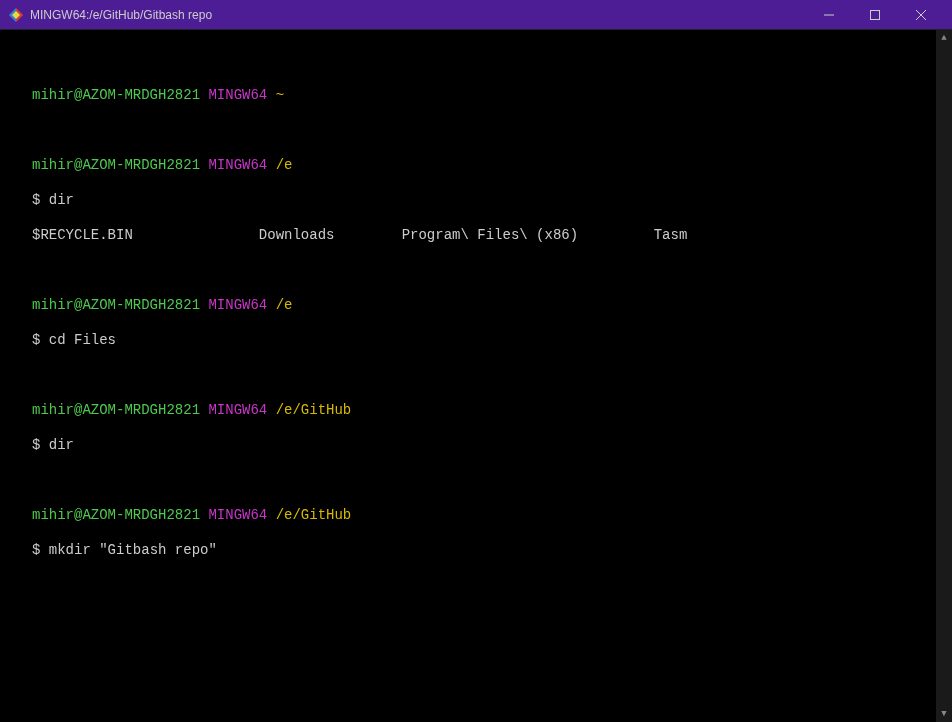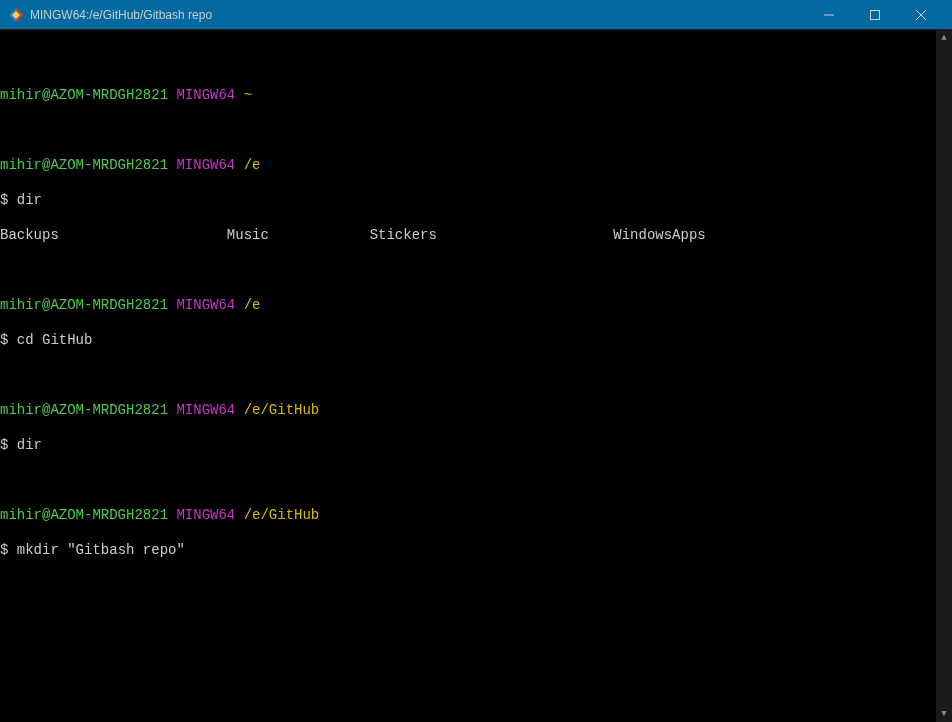--- a/index.html
+++ b/index.html
@@ -11,21 +11,21 @@
       background: #000;
       font-family: 'Consolas', 'Courier New', monospace;
       font-size: 14px;
       color: #ccc;
       width: 952px;
       height: 722px;
       overflow: hidden;
     }
     .titlebar {
       height: 30px;
-      background: #0369a1;
+      background: #4c1d95;
       display: flex;
       align-items: center;
       padding: 0 8px;
       justify-content: space-between;
       border-bottom: 1px solid #222;
     }
     .titlebar-left {
       display: flex;
       align-items: center;
       gap: 6px;
@@ -58,20 +58,21 @@
     .terminal-container {
       display: flex;
       height: calc(100% - 30px);
     }
     .terminal {
       padding: 4px 0;
       line-height: 1.25;
       white-space: pre;
       flex: 1;
       overflow: hidden;
+      margin-left: 32px;
     }
     .scrollbar {
       width: 16px;
       background: #1a1a1a;
       position: relative;
     }
     .scroll-arrow-up {
       position: absolute;
       top: 0;
       width: 16px;
@@ -137,24 +138,24 @@
   </div>
 </div>
 
 <div class="terminal-container">
 <div class="terminal">
 <span class="line"> </span>
 <span class="line"><span class="user">mihir@AZOM-MRDGH2821</span> <span class="host">MINGW64</span> <span class="path">~</span></span>
 <span class="line"> </span>
 <span class="line"><span class="user">mihir@AZOM-MRDGH2821</span> <span class="host">MINGW64</span> <span class="path">/e</span></span>
 <span class="line"><span class="dollar">$</span> <span class="white">dir</span></span>
-<span class="line white">Backups                    Music            Stickers                     WindowsApps</span>
+<span class="line white">$RECYCLE.BIN               Downloads        Program\ Files\ (x86)         Tasm</span>
 <span class="line"> </span>
 <span class="line"><span class="user">mihir@AZOM-MRDGH2821</span> <span class="host">MINGW64</span> <span class="path">/e</span></span>
-<span class="line"><span class="dollar">$</span> <span class="white">cd GitHub</span></span>
+<span class="line"><span class="dollar">$</span> <span class="white">cd Files</span></span>
 <span class="line"> </span>
 <span class="line"><span class="user">mihir@AZOM-MRDGH2821</span> <span class="host">MINGW64</span> <span class="path">/e/GitHub</span></span>
 <span class="line"><span class="dollar">$</span> <span class="white">dir</span></span>
 <span class="line"> </span>
 <span class="line"><span class="user">mihir@AZOM-MRDGH2821</span> <span class="host">MINGW64</span> <span class="path">/e/GitHub</span></span>
 <span class="line"><span class="dollar">$</span> <span class="white">mkdir "Gitbash repo"</span></span>
 
 
 
 

